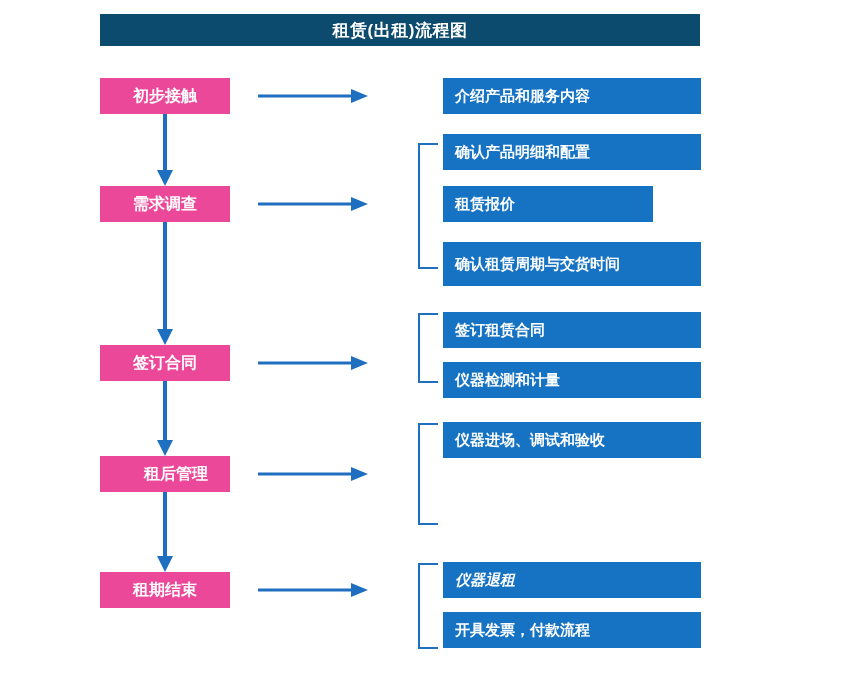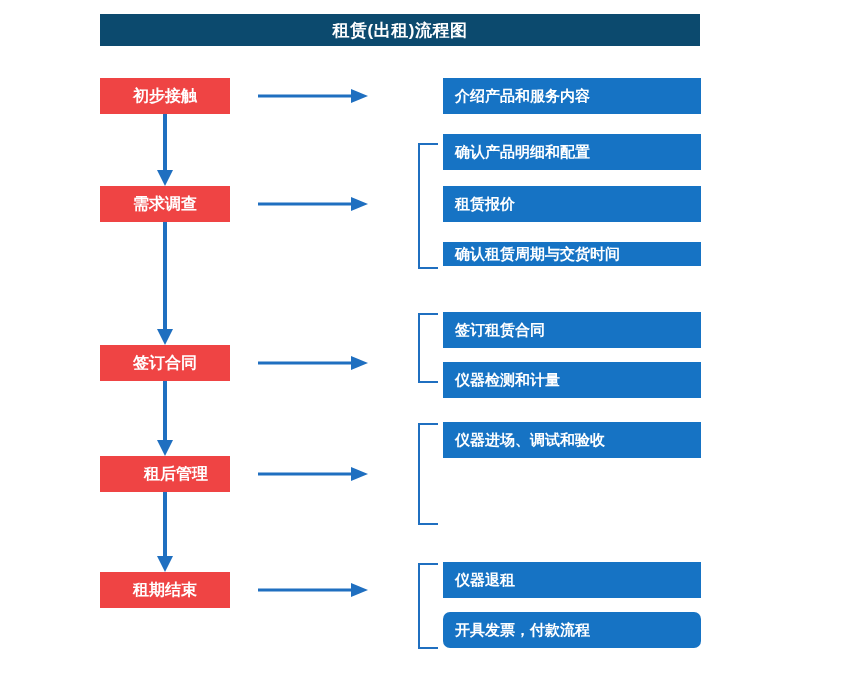--- a/index.html
+++ b/index.html
@@ -30,21 +30,21 @@
     color: #ffffff;
     font-weight: bold;
     font-size: 17px;
     display: flex;
     align-items: center;
     justify-content: center;
     letter-spacing: 0.5px;
   }
   .stage-box {
     position: absolute;
-    background: #ef4444;
+    background: #ec4899;
     color: #ffffff;
     font-weight: bold;
     font-size: 16px;
     display: flex;
     align-items: center;
     justify-content: center;
     box-sizing: border-box;
   }
   .detail-box {
     position: absolute;
@@ -148,24 +148,24 @@
   </div>
   <div class="bracket" style="left:416px; top:562px; width:22px; height:88px;">
     <svg width="22" height="88" viewBox="0 0 22 88">
       <path d="M22 2 L3 2 L3 86 L22 86" fill="none" stroke="#1f6fc0" stroke-width="2"></path>
     </svg>
   </div>
 
   <div class="detail-box" style="left:443px; top:78px; width:258px; height:36px;">介绍产品和服务内容</div>
 
   <div class="detail-box" style="left:443px; top:134px; width:258px; height:36px;">确认产品明细和配置</div>
-  <div class="detail-box" style="left:443px; top:186px; width:258px; height:36px;">租赁报价</div>
-  <div class="detail-box" style="left:443px; top:242px; width:258px; height:24px;">确认租赁周期与交货时间</div>
+  <div class="detail-box" style="left:443px; top:186px; width:210px; height:36px;">租赁报价</div>
+  <div class="detail-box" style="left:443px; top:242px; width:258px; height:44px;">确认租赁周期与交货时间</div>
 
   <div class="detail-box" style="left:443px; top:312px; width:258px; height:36px;">签订租赁合同</div>
   <div class="detail-box" style="left:443px; top:362px; width:258px; height:36px;">仪器检测和计量</div>
 
   <div class="detail-box" style="left:443px; top:422px; width:258px; height:36px;">仪器进场、调试和验收</div>
 
-  <div class="detail-box" style="left:443px; top:562px; width:258px; height:36px;">仪器退租</div>
-  <div class="detail-box" style="left:443px; top:612px; width:258px; height:36px;border-radius:7px;">开具发票，付款流程</div>
+  <div class="detail-box" style="left:443px; top:562px; width:258px; height:36px;font-style:italic;">仪器退租</div>
+  <div class="detail-box" style="left:443px; top:612px; width:258px; height:36px;">开具发票，付款流程</div>
 
 </div>
 
 </body></html>

